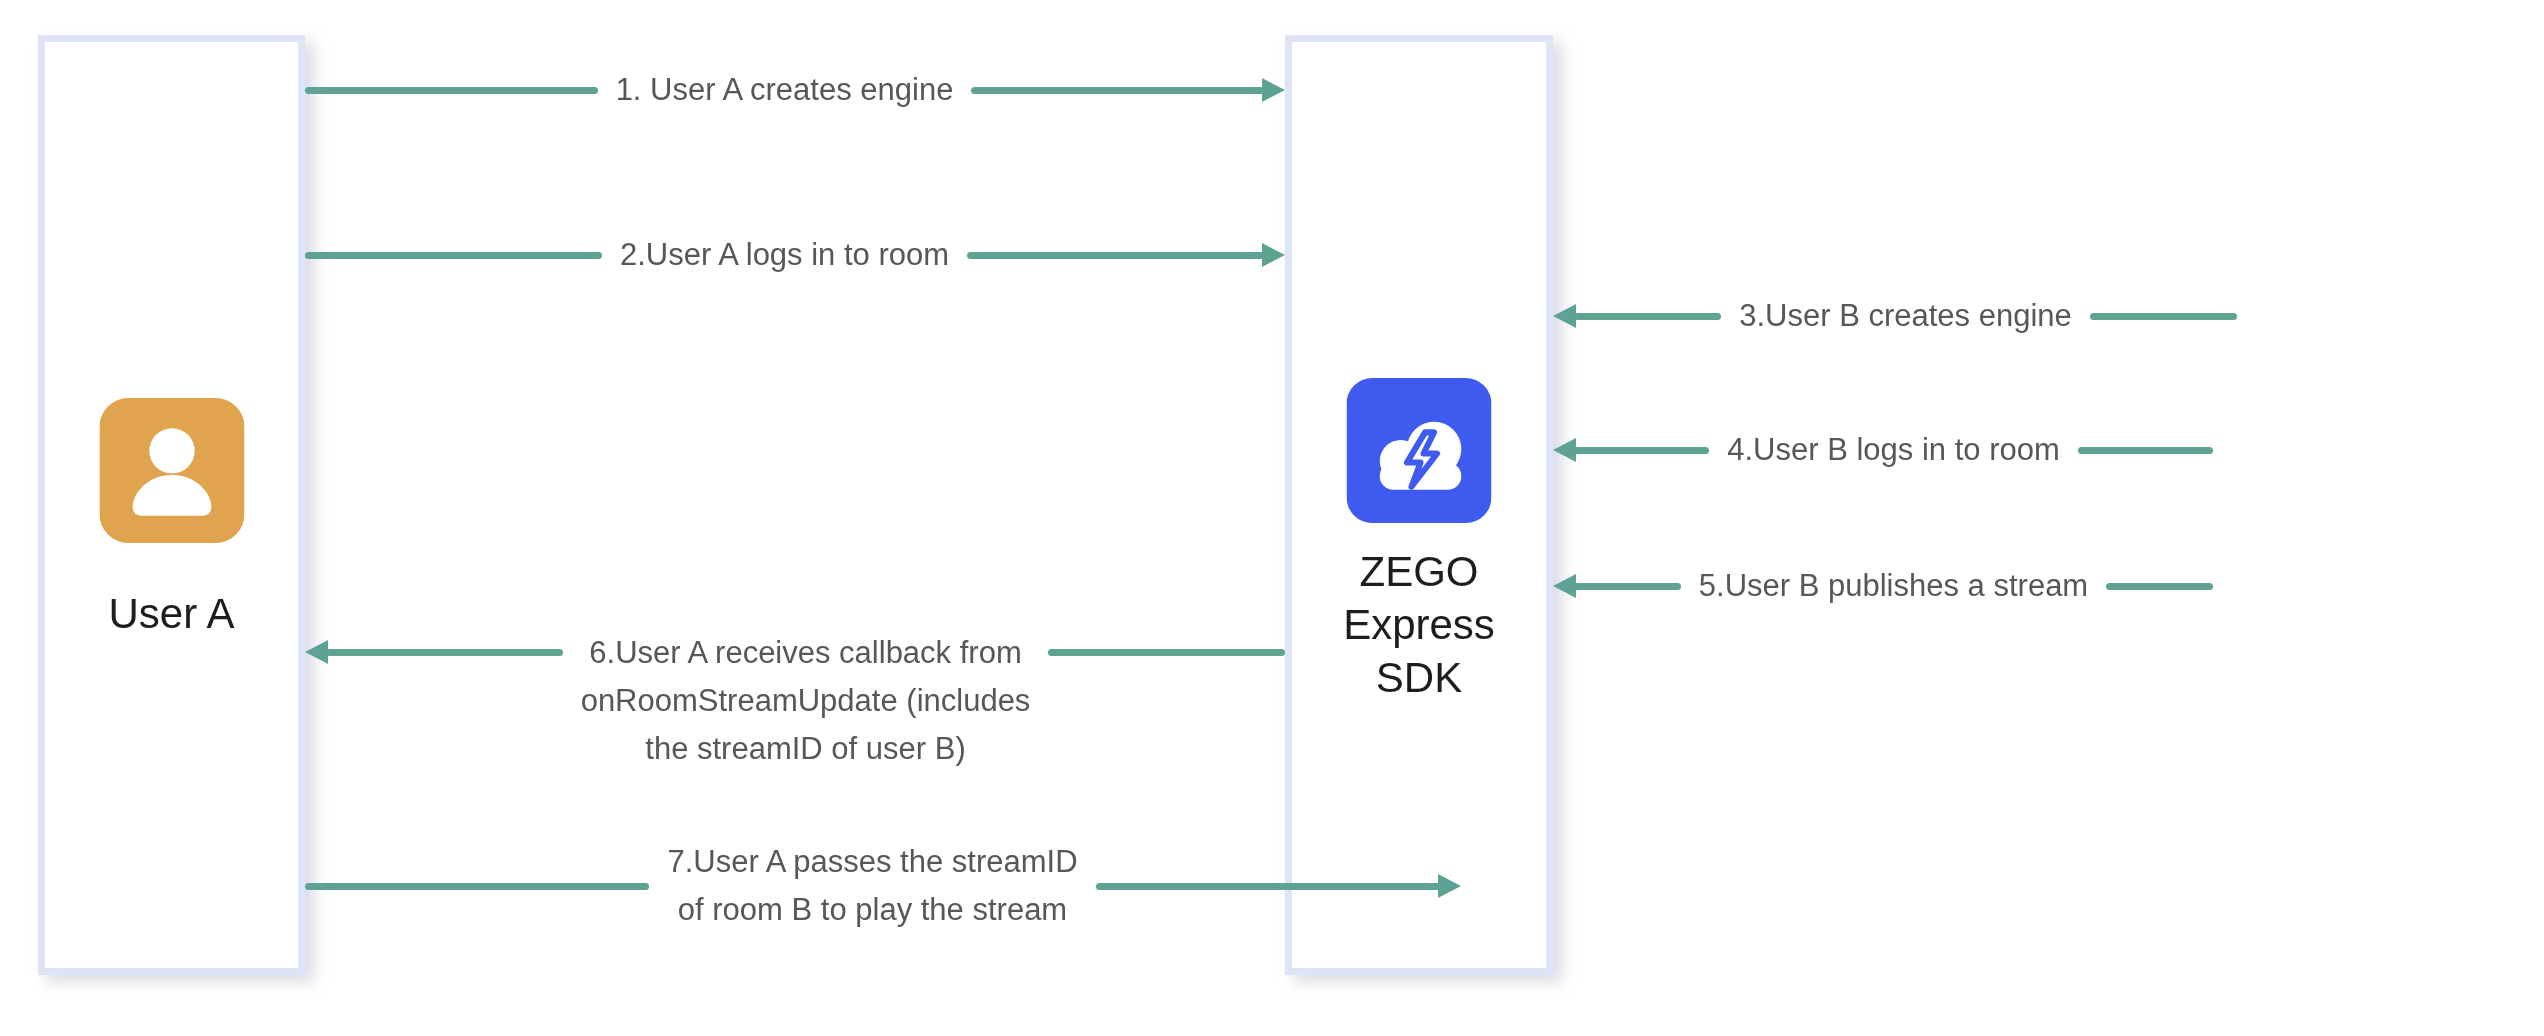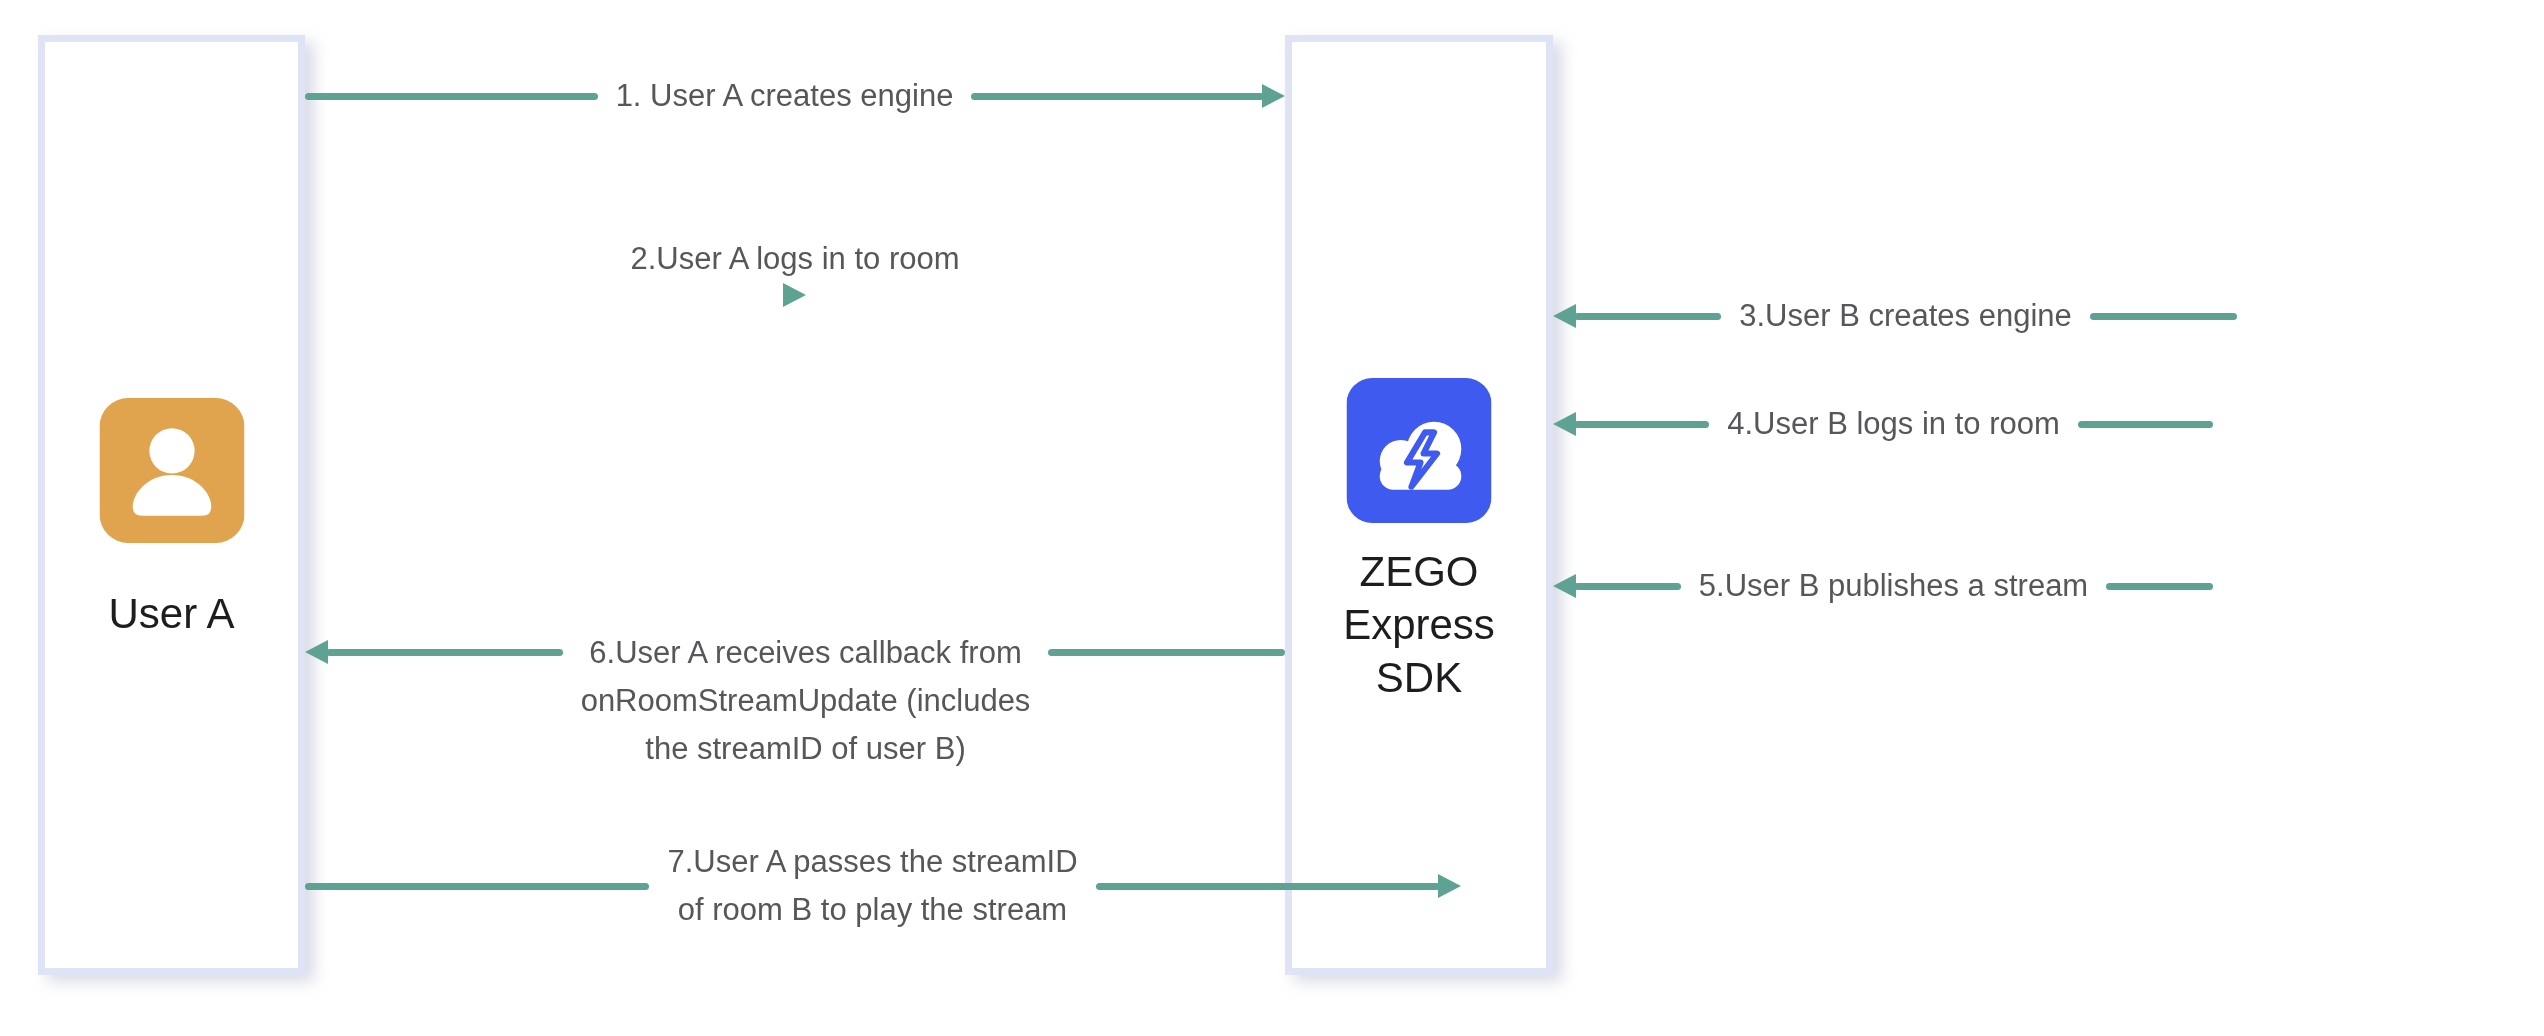--- a/index.html
+++ b/index.html
@@ -81,48 +81,48 @@
       <path d="M52 36 L40 56 L49 56 L43 72 L60 50 L51 50 L58 36 Z" fill="none" stroke="#3f5bef" stroke-width="4" stroke-linejoin="round"></path>
     </svg>
     <div class="entity-label sdk" style="top:503px;">
       <div>ZEGO</div>
       <div>Express</div>
       <div>SDK</div>
     </div>
   </div>
 
 
-  <div class="msg" style="top:76px;left:305px;width:980px;">
+  <div class="msg" style="top:70px;left:305px;width:980px;">
     <span class="seg"></span>
     <span class="msg-label">
       <span class="mline">1. User A creates engine</span>
     </span>
     <span class="seg"></span>
     <span class="head head-right"></span>
   </div>
 
-  <div class="msg" style="top:235px;left:305px;width:980px;flex-direction:column;">
+  <div class="msg" style="top:235px;left:305px;width:980px;">
     <span class="seg"></span>
     <span class="msg-label">
       <span class="mline">2.User A logs in to room</span>
     </span>
     <span class="seg"></span>
     <span class="head head-right"></span>
   </div>
 
   <div class="msg" style="top:296px;left:1553px;width:684px;">
     <span class="head head-left"></span>
     <span class="seg"></span>
     <span class="msg-label">
       <span class="mline">3.User B creates engine</span>
     </span>
     <span class="seg"></span>
   </div>
 
-  <div class="msg" style="top:404px;left:1553px;width:660px;">
+  <div class="msg" style="top:430px;left:1553px;width:660px;">
     <span class="head head-left"></span>
     <span class="seg"></span>
     <span class="msg-label">
       <span class="mline">4.User B logs in to room</span>
     </span>
     <span class="seg"></span>
   </div>
 
   <div class="msg" style="top:566px;left:1553px;width:660px;">
     <span class="head head-left"></span>

